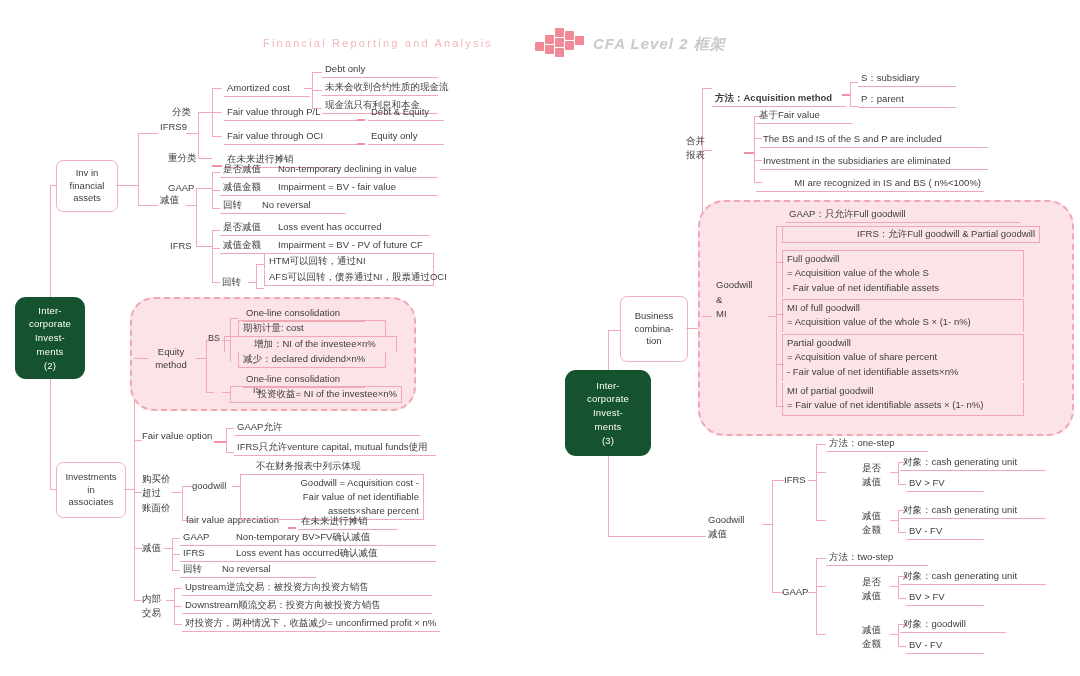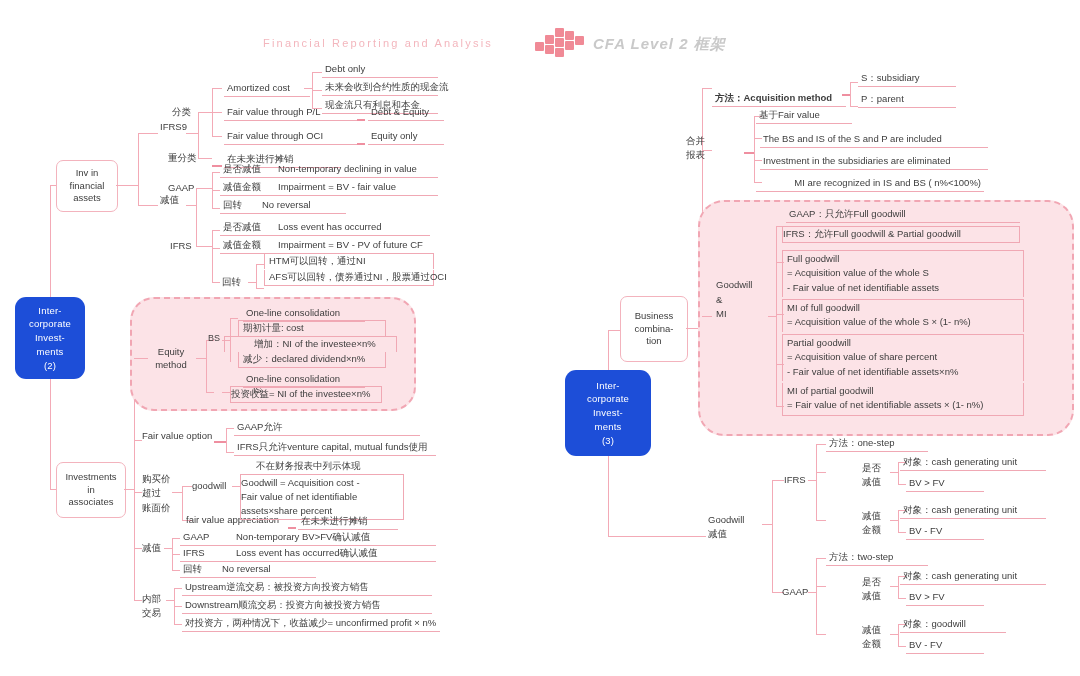--- a/index.html
+++ b/index.html
@@ -29,30 +29,30 @@
   
   .node{
     position:absolute;white-space:pre;line-height:1.22;
     color:#3d3d3d;
   }
   .t{font-size:9.5px;}
   .t9{font-size:9px;}
   .lbl{font-size:9.5px;}
   
   .ul{border-bottom:1px solid #f0a8b4;padding:1px 3px 2px 3px;}
-  .boxed{border:1px solid #f0a8b4;padding:1px 4px 2px 0;background:transparent;}
+  .boxed{border:1px solid #f0a8b4;padding:1px 4px 2px 20px;background:transparent;text-align:right;}
   .boxt{border-top:1px solid #f0a8b4;border-left:1px solid #f0a8b4;border-right:1px solid #f0a8b4;padding:1px 4px 2px 4px;}
   .boxb{border:1px solid #f0a8b4;border-top:none;padding:1px 4px 2px 4px;}
   
   .h{position:absolute;height:1px;background:#f3aab6;}
   .v{position:absolute;width:1px;background:#f3aab6;}
   .hs{position:absolute;height:2px;background:#ef8fa0;}
   
   .root{
-    position:absolute;background:#1d4ed8;border-radius:11px;color:#fff;
+    position:absolute;background:#14532d;border-radius:11px;color:#fff;
     display:flex;align-items:center;justify-content:center;text-align:center;
     font-size:9.5px;line-height:1.45;white-space:pre-line;letter-spacing:.2px;
   }
   .wbox{
     position:absolute;background:#fff;border:1px solid #f3b3bd;border-radius:7px;
     display:flex;align-items:center;justify-content:center;text-align:center;
     font-size:9.5px;line-height:1.35;white-space:pre-line;color:#3d3d3d;
   }
   
   .cloud{

